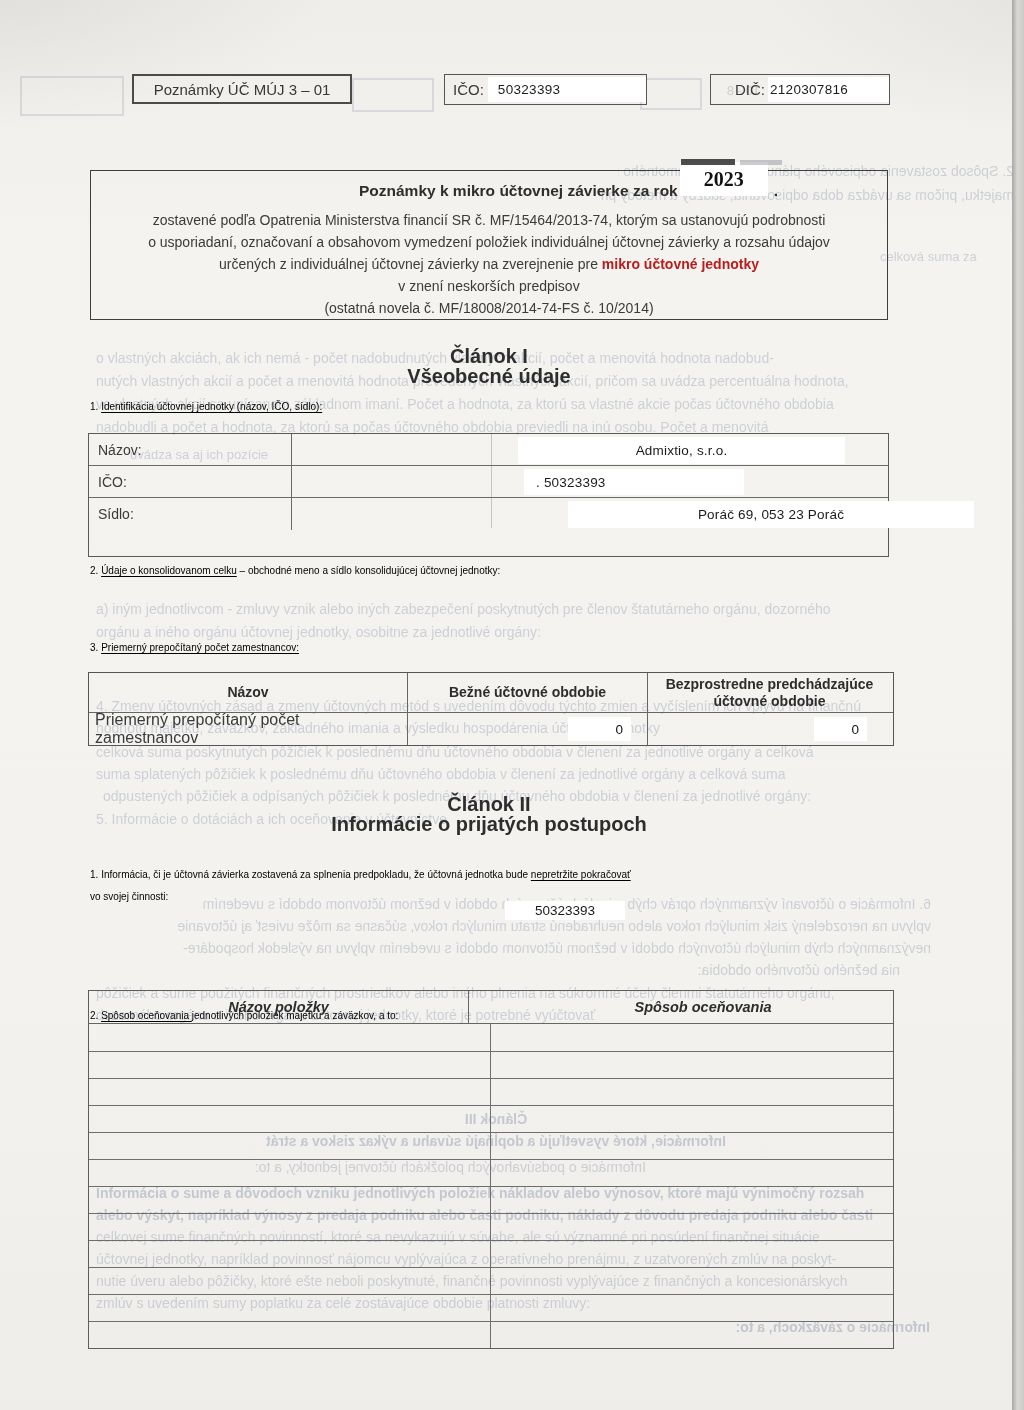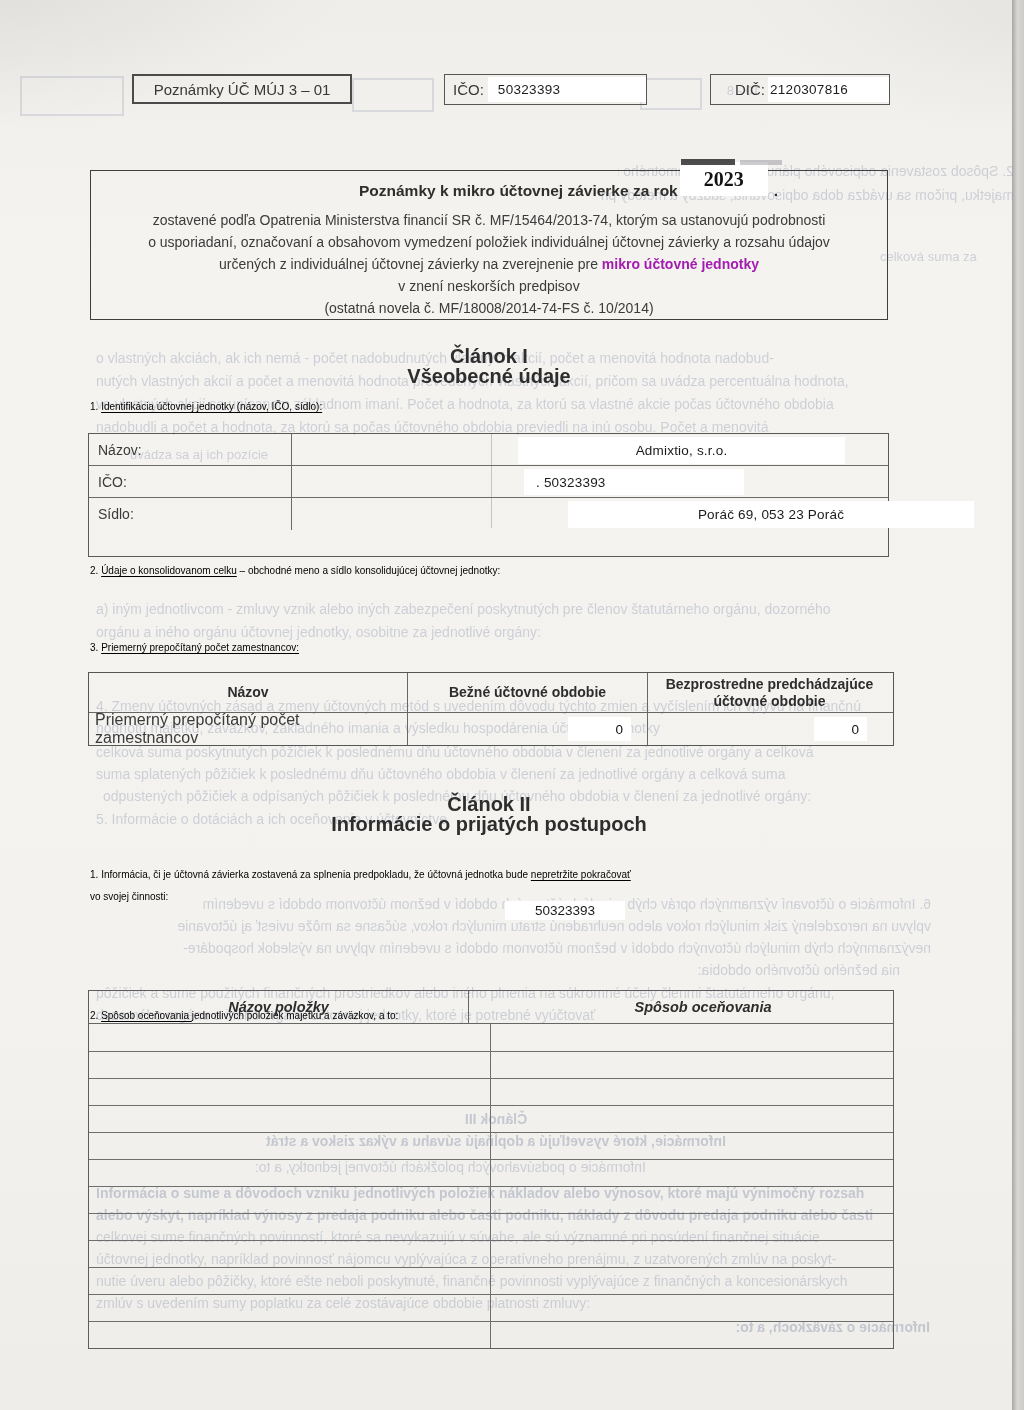--- a/index.html
+++ b/index.html
@@ -53,21 +53,21 @@
     font-size:11px;letter-spacing:0;color:#4a4a4a;font-weight:normal;}
   #year-patch{position:absolute;left:0;top:-18px;width:88px;height:34px;background:#fff;
     font-family:"Liberation Serif","DejaVu Serif",serif;font-weight:bold;font-size:20px;
     color:#111;display:flex;align-items:center;justify-content:center;}
   #year-artifact{position:absolute;left:1px;top:-21px;width:54px;height:6px;background:#2f2f2f;
     opacity:.85;filter:blur(.4px);}
   #year-artifact2{position:absolute;left:60px;top:-20px;width:42px;height:5px;background:#5a5a66;
     opacity:.3;filter:blur(.6px);}
   .tpara{position:absolute;left:98px;width:782px;height:22px;text-align:center;
     font-size:14px;color:#3b3b3b;}
-  .tpara b{color:#a21caf;}
+  .tpara b{color:#b91c1c;}
   
   .art-head{position:absolute;left:90px;width:798px;text-align:center;
     font-weight:bold;font-size:20px;color:#2d2d2d;line-height:20px;}
   .sec-line{position:absolute;left:90px;width:800px;font-size:10px;color:#000000;white-space:nowrap;}
   .u{text-decoration:underline;text-underline-offset:2px;}
   
   #t1{position:absolute;left:88px;top:433px;width:801px;height:124px;
     border:1.2px solid #5a5a5a;box-sizing:border-box;}
   .t1-row{position:relative;height:32px;border-bottom:1px solid #6a6a6a;box-sizing:border-box;display:flex;}
   .t1-row:last-child{border-bottom:none;}

